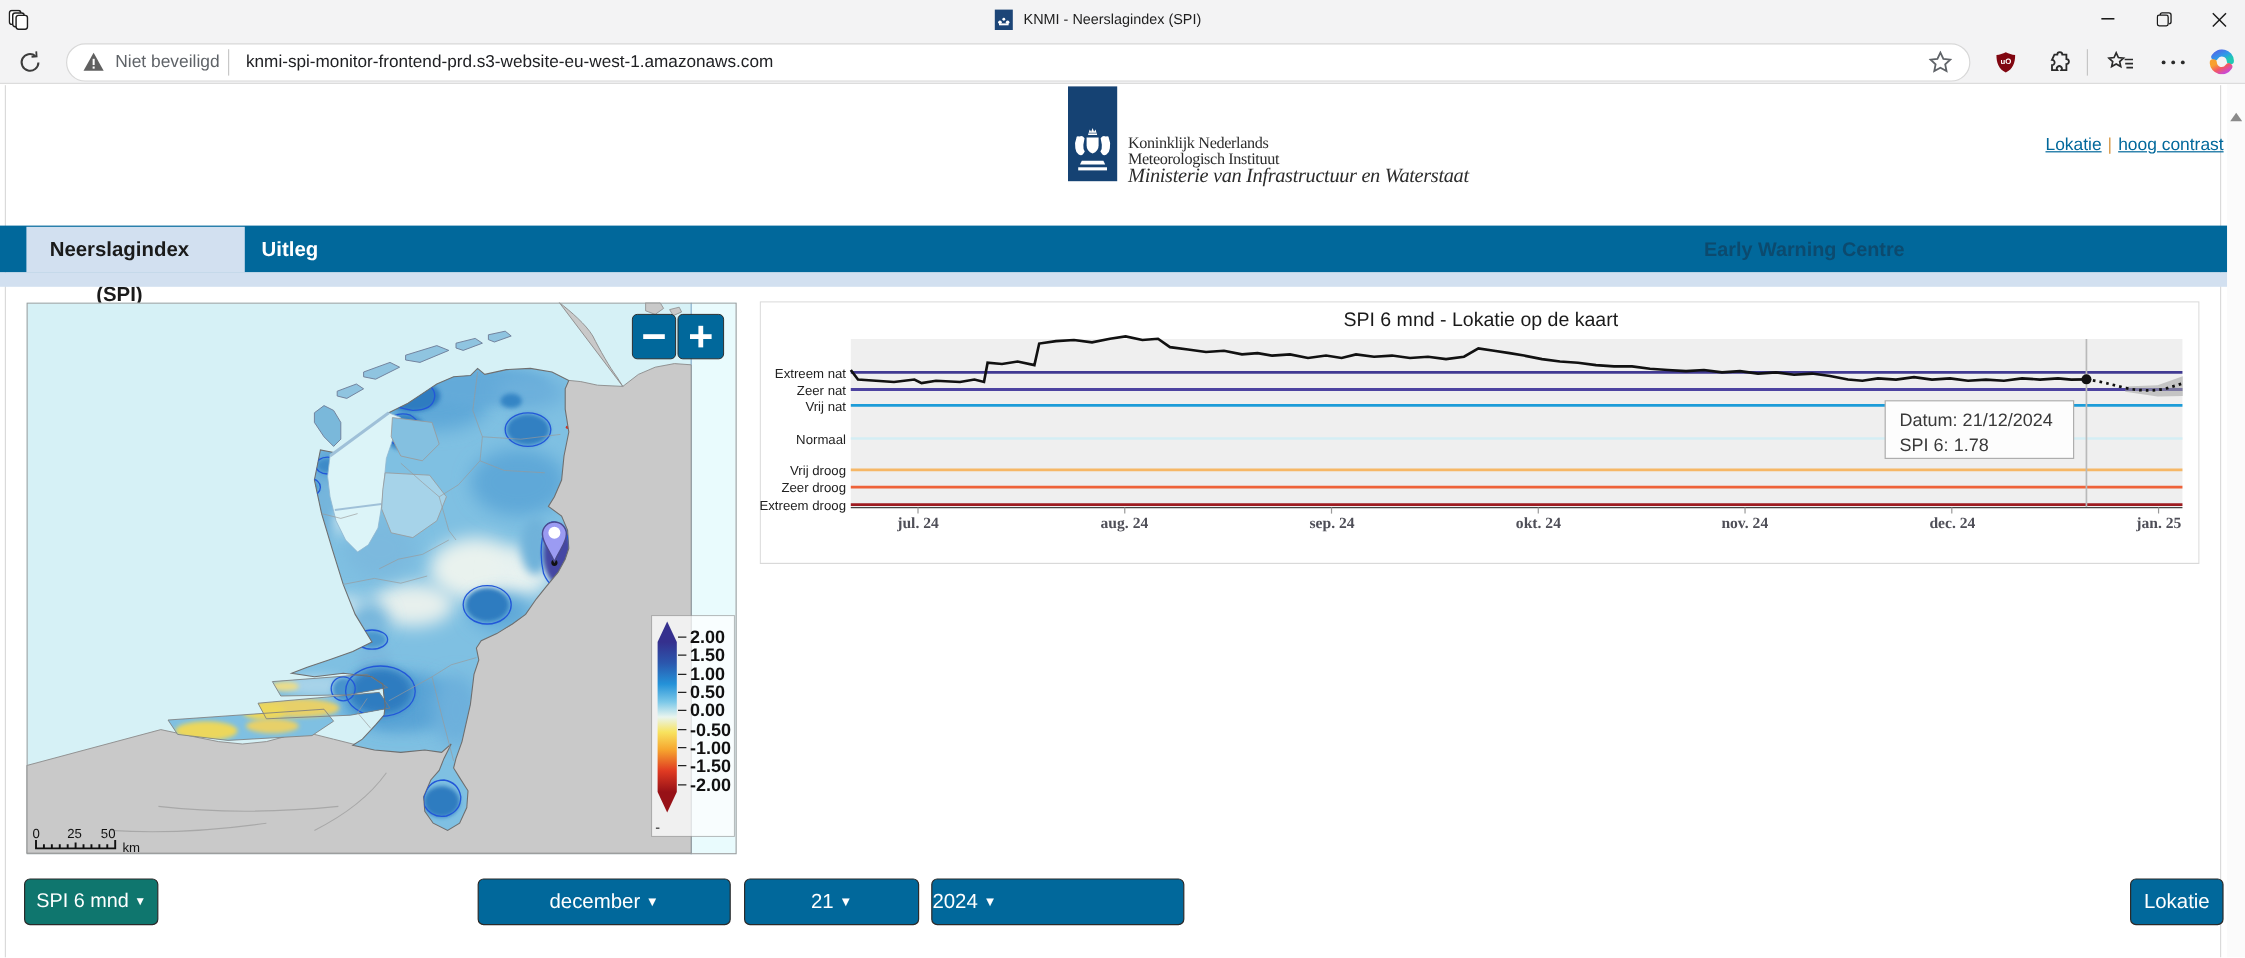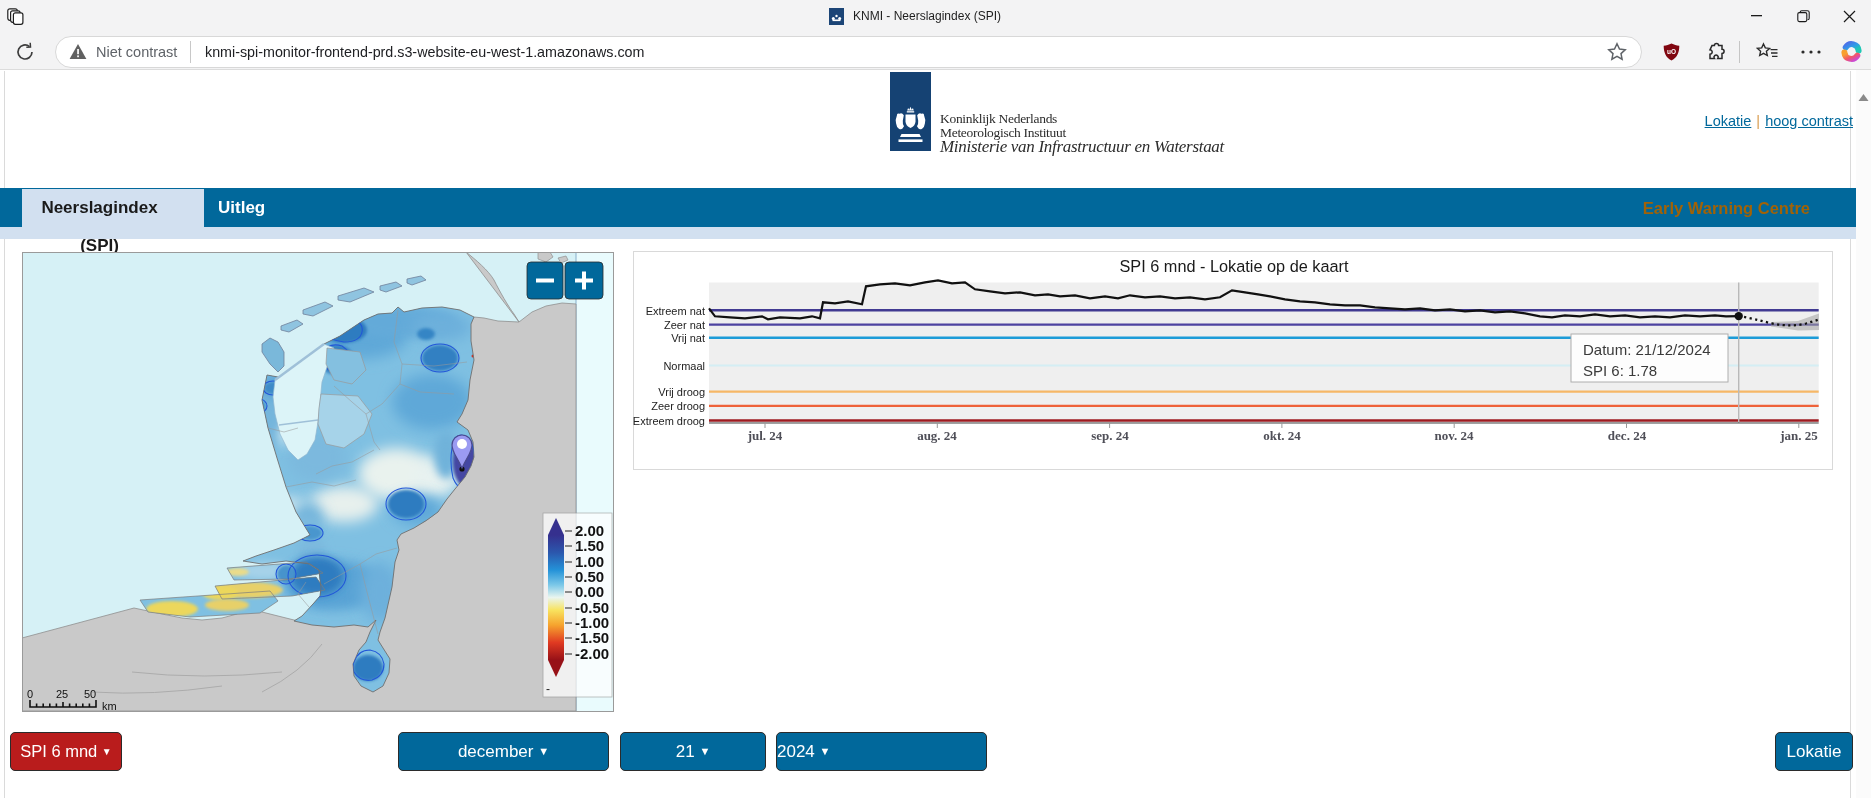--- a/index.html
+++ b/index.html
@@ -47,21 +47,21 @@
   <path d="M15.2,0.8 l0.3,4.2 -4.2,0.3" fill="none" stroke-width="1.5"></path>
 </svg>
 
 <div class="abs" style="left:55px;top:36px;width:1587px;height:32px;background:#fff;border:1px solid #d8d8d8;border-radius:17px;box-sizing:border-box;"></div>
 
 <svg class="abs" style="left:69px;top:43px" width="18" height="17" viewBox="0 0 18 17">
   <path d="M9,1 L17.4,16 L0.6,16 Z" fill="#606060"></path>
   <rect x="8.2" y="6" width="1.7" height="5.2" fill="#fff"></rect>
   <rect x="8.2" y="12.4" width="1.7" height="1.8" fill="#fff"></rect>
 </svg>
-<div class="abs" style="left:96px;top:44px;font-size:14.5px;color:#5f6368;">Niet contrast</div>
+<div class="abs" style="left:96px;top:44px;font-size:14.5px;color:#5f6368;">Niet beveiligd</div>
 <div class="abs" style="left:190px;top:41px;width:1px;height:22px;background:#c8c8c8;"></div>
 <div class="abs" style="left:205px;top:44px;font-size:14.3px;color:#202124;">knmi-spi-monitor-frontend-prd.s3-website-eu-west-1.amazonaws.com</div>
 
 <svg class="abs" style="left:1607px;top:42px" width="20" height="20" viewBox="0 0 20 20" fill="none" stroke="#5f6368" stroke-width="1.5">
   <path d="M10,1.8 l2.5,5.2 5.7,0.7 -4.2,3.9 1.1,5.6 -5.1,-2.8 -5.1,2.8 1.1,-5.6 -4.2,-3.9 5.7,-0.7 z"></path>
 </svg>
 
 <svg class="abs" style="left:1663px;top:43px" width="17" height="18" viewBox="0 0 17 18">
   <path d="M8.5,0.5 C11,1.8 13.5,2.5 16.3,2.8 C16.3,9 14.5,14.6 8.5,17.4 C2.5,14.6 0.7,9 0.7,2.8 C3.5,2.5 6,1.8 8.5,0.5 Z" fill="#800610"></path>
   <text x="8.5" y="10.5" font-size="6.5" font-weight="bold" fill="#fff" text-anchor="middle" font-family="Liberation Sans">uO</text>
@@ -117,21 +117,21 @@
 <div class="abs" style="left:940px;top:112px;font-family:'Liberation Serif',serif;font-size:13.5px;letter-spacing:-0.3px;color:#2c2c2c;line-height:14px;white-space:nowrap;">
   Koninklijk Nederlands<br>Meteorologisch Instituut<br><i style="font-size:17px;">Ministerie van Infrastructuur en Waterstaat</i>
 </div>
 
 <div class="abs" style="right:18px;top:113px;font-size:14.5px;color:#01689b;white-space:nowrap;"><span style="text-decoration:underline;">Lokatie</span><span style="color:#d99c4e;padding:0 5px;">|</span><span style="text-decoration:underline;">hoog contrast</span></div>
 
 <div class="abs" style="left:0;top:188px;width:1856px;height:39px;background:#01689b;"></div>
 <div class="abs" style="left:22px;top:189px;width:182px;height:38px;background:#d2e0f0;"></div>
 <div class="abs" style="left:22px;top:189px;width:155px;height:38px;line-height:38px;text-align:center;font-size:17px;font-weight:bold;color:#1a1a1a;">Neerslagindex (SPI)</div>
 <div class="abs" style="left:218px;top:189px;height:38px;line-height:38px;font-size:17px;font-weight:bold;color:#fff;">Uitleg</div>
-<div class="abs" style="left:1388px;top:189px;width:422px;height:38px;line-height:38px;text-align:right;font-size:16.5px;font-weight:bold;color:#a16207;">Early Warning Centre</div>
+<div class="abs" style="left:1420px;top:189px;width:422px;height:38px;line-height:38px;font-size:16.5px;font-weight:bold;color:#0c4a6e;">Early Warning Centre</div>
 <div class="abs" style="left:0;top:227px;width:1856px;height:12px;background:#d2e0f0;"></div>
 
 <svg class="abs" style="left:22px;top:252px" width="592" height="460" viewBox="0 0 592 460">
   <defs>
     <filter id="blur7" x="-60%" y="-60%" width="220%" height="220%">
         <feGaussianBlur stdDeviation="7"></feGaussianBlur>
       </filter>
     <filter id="blur4" x="-60%" y="-60%" width="220%" height="220%">
         <feGaussianBlur stdDeviation="4"></feGaussianBlur>
       </filter>
@@ -402,21 +402,21 @@
     1037,66.3 1052,64.3 1067,65.3 1082,64.3 1093,65.3 1105.7,65.1"></polyline>
 
   <path d="M1105.7,65.1 C1116,66.5 1127,69.5 1139,72.5 C1152,75 1163,75 1173,72.5 L1186,68.5" fill="none" stroke="#111" stroke-width="2.3" stroke-dasharray="2.2,3.4"></path>
   <circle cx="1105.7" cy="65.1" r="4.2" fill="#111"></circle>
 
   <rect x="938" y="83" width="157" height="48" fill="#fdfdfd" stroke="#aeaeae" stroke-width="1"></rect>
   <text x="950" y="104" font-size="15" fill="#3a3a3a" font-family="Liberation Sans">Datum: 21/12/2024</text>
   <text x="950" y="125" font-size="15" fill="#3a3a3a" font-family="Liberation Sans">SPI 6: 1.78</text>
 </svg>
 
-<div class="abs" style="left:10px;top:732px;width:112px;height:39px;background:#b91c1c;border:1px solid #2b2b2b;border-radius:5px;box-sizing:border-box;color:#fff;text-align:center;line-height:37px;font-size:16.5px;">SPI 6 mnd <span style="font-size:10px;vertical-align:2px;">▼</span></div>
+<div class="abs" style="left:20px;top:732px;width:112px;height:39px;background:#0f766e;border:1px solid #2b2b2b;border-radius:5px;box-sizing:border-box;color:#fff;text-align:center;line-height:37px;font-size:16.5px;">SPI 6 mnd <span style="font-size:10px;vertical-align:2px;">▼</span></div>
 <div class="abs" style="left:398px;top:732px;width:211px;height:39px;background:#01689b;border:1px solid #2b2b2b;border-radius:5px;box-sizing:border-box;color:#fff;font-size:17px;text-align:center;line-height:37px;">december <span style="font-size:11px;vertical-align:2px;">▼</span></div>
 <div class="abs" style="left:620px;top:732px;width:146px;height:39px;background:#01689b;border:1px solid #2b2b2b;border-radius:5px;box-sizing:border-box;color:#fff;font-size:17px;text-align:center;line-height:37px;">21 <span style="font-size:11px;vertical-align:2px;">▼</span></div>
 <div class="abs" style="left:776px;top:732px;width:211px;height:39px;background:#01689b;border:1px solid #2b2b2b;border-radius:5px;box-sizing:border-box;color:#fff;font-size:17px;text-align:left;line-height:37px;">2024 <span style="font-size:11px;vertical-align:2px;">▼</span></div>
 <div class="abs" style="left:1775px;top:732px;width:78px;height:39px;background:#01689b;border:1px solid #2b2b2b;border-radius:5px;box-sizing:border-box;color:#fff;font-size:17px;text-align:center;line-height:37px;">Lokatie</div>
 
 <div class="abs" style="left:1856px;top:70px;width:15px;height:728px;background:#fbfbfb;"></div>
 <svg class="abs" style="left:1858px;top:93px" width="11" height="9" viewBox="0 0 11 9">
     <path d="M5.5,1 L10.5,8 L0.5,8 Z" fill="#8a8a8a"></path>
   </svg>
 

